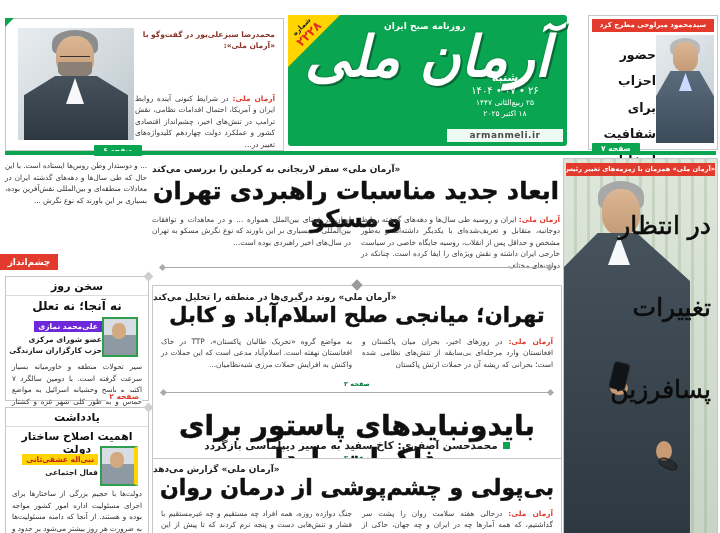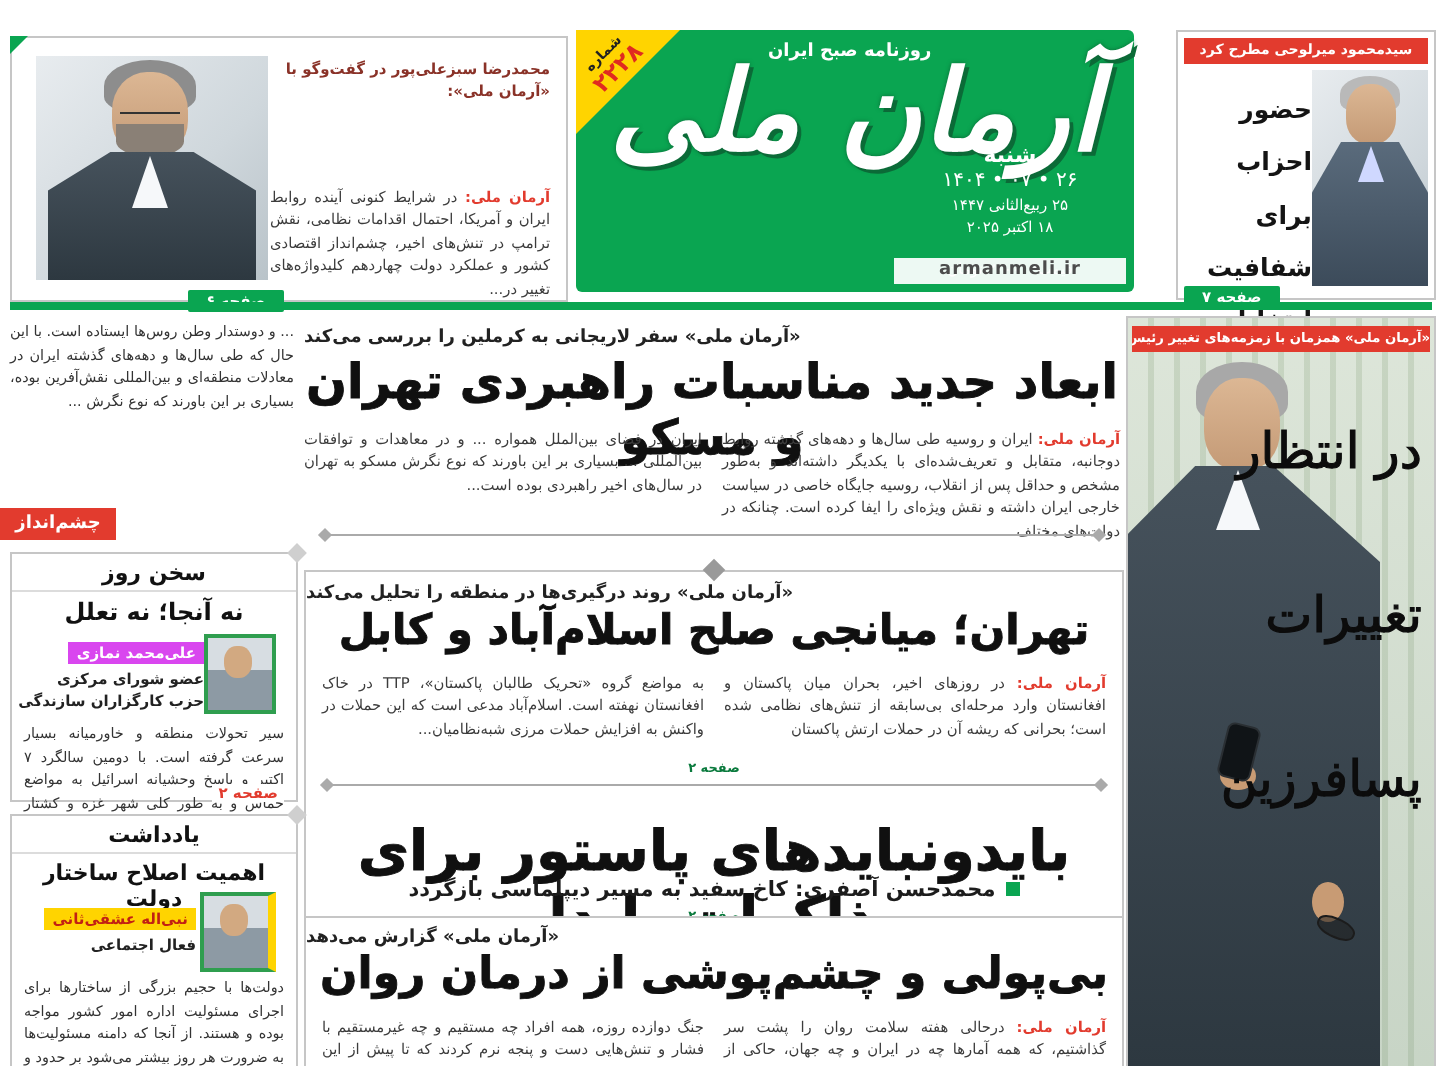--- a/index.html
+++ b/index.html
@@ -179,21 +179,21 @@
   <div class="abs sidebody" style="left:5px;top:160px;width:142px;height:90px;">... و دوستدار وطن روس‌ها ایستاده است. با این حال که طی سال‌ها و دهه‌های گذشته ایران در معادلات منطقه‌ای و بین‌المللی نقش‌آفرین بوده، بسیاری بر این باورند که نوع نگرش ...</div>
   <div class="abs redstrip" style="left:0;top:254px;width:58px;height:16px;font-size:9px;line-height:16px;letter-spacing:1px;">چشم‌انداز</div>
 
   <div class="box" style="left:5px;top:276px;width:142px;height:123px;">
     <div class="diamond" style="right:-4px;top:-4px;"></div>
     <div class="sideheader">سخن روز</div>
     <div style="font-size:12px;font-weight:bold;color:#111;text-align:center;padding-top:3px;">نه آنجا؛ نه تعلل</div>
     <div class="author-photo" style="right:10px;top:40px;">
         <div class="f"></div>
       </div>
-    <div class="name-chip" style="right:46px;top:44px;background:#d946ef;color:#fff;">علی‌محمد نمازی</div>
+    <div class="name-chip" style="right:46px;top:44px;background:#6d28d9;color:#fff;">علی‌محمد نمازی</div>
     <div class="role" style="right:46px;top:58px;">عضو شورای مرکزی</div>
     <div class="role" style="right:46px;top:69px;">حزب کارگزاران سازندگی</div>
     <div class="abs sidebody" style="left:6px;right:6px;top:84px;">سیر تحولات منطقه و خاورمیانه بسیار سرعت گرفته است. با دومین سالگرد ۷ اکتبر و پاسخ وحشیانه اسرائیل به مواضع حماس و به طور کلی شهر غزه و کشتار غیرنظامیان و تخریب کلی شهر، سرانجام سران حماس کلیات طرح را پذیرفته و مرحله اول آن بیست و یکم...</div>
     <div class="abs" style="right:6px;bottom:-1px;font-size:7.5px;font-weight:bold;color:#e23b2e;background:#fff;padding:0 3px;">صفحه ۲</div>
   </div>
 
   <div class="box" style="left:5px;top:407px;width:142px;height:126px;border-bottom:none;">
     <div class="diamond" style="right:-4px;top:-4px;"></div>
     <div class="sideheader">یادداشت</div>
     <div style="font-size:11px;font-weight:bold;color:#111;text-align:center;padding-top:3px;">اهمیت اصلاح ساختار دولت</div>

